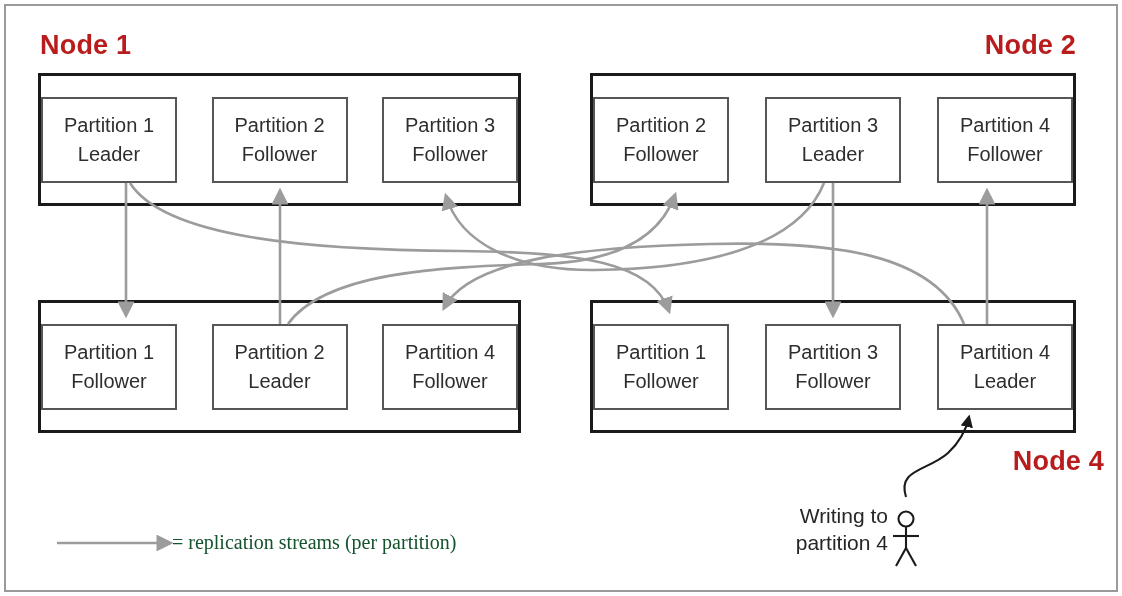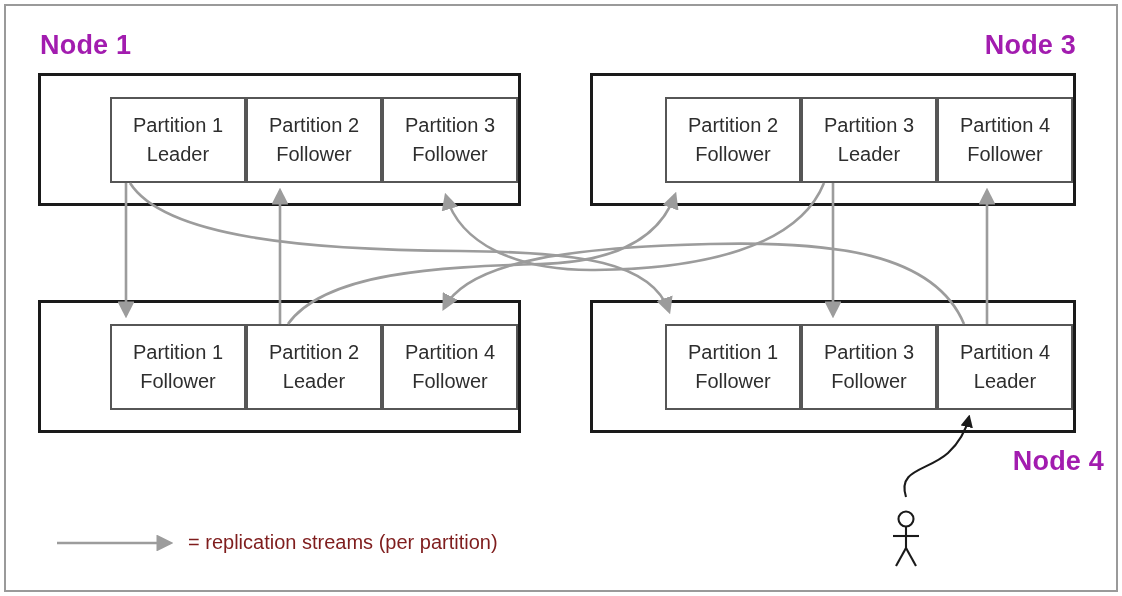--- a/index.html
+++ b/index.html
@@ -16,79 +16,80 @@
     border:2px solid #9a9a9a;
     pointer-events:none;
   }
   .node-box{
     position:absolute;
     border:3.5px solid var(--ink,#1b1b1b);
     background:#fff;
     box-sizing:border-box;
     display:flex;
     align-items:center;
-    justify-content:flex-end;
+    justify-content:space-between;
   }
   .pbox{
     width:136px;height:86px;
     border:2px solid #565656;
     background:#fff;
     box-sizing:border-box;
     display:flex;flex-direction:column;
     align-items:center;justify-content:center;
     text-align:center;
     color:#2e2e2e;
     font-size:20px;
     line-height:1.42;
   }
   .node-label{
     position:absolute;
     font-size:27px;
     font-weight:600;
-    color:#a21caf;
+    color:#b91c1c;
     letter-spacing:0.2px;
   }
   .align-right{text-align:right;}
   #arrow-layer{
     position:absolute;left:0;top:0;
     pointer-events:none;
   }
   .stream{
     fill:none;
     stroke:var(--arrow,#9c9c9c);
     stroke-width:2.6px;
   }
   .writer-stroke{
     fill:none;
     stroke:var(--ink,#1a1a1a);
     stroke-width:2.1px;
   }
   #legend-text{
     position:absolute;
-    left:188px;top:531px;
+    left:172px;top:531px;
     font-size:20px;
-    color:#7f1d1d;
+    color:#14532d;
+    font-family:Liberation Serif, serif;
   }
   #writer-label{
     position:absolute;
     left:688px;top:502px;width:200px;
     text-align:right;
     font-size:21px;
     line-height:1.3;
     color:#262626;
   }
 </style>
 </head>
 <body>
 
 <div id="stage">
   <div id="frame"></div>
 
   <div class="node-label" style="left:40px;top:30px;">Node 1</div>
-  <div class="node-label align-right" style="left:590px;top:30px;width:486px;">Node 3</div>
+  <div class="node-label align-right" style="left:590px;top:30px;width:486px;">Node 2</div>
   <div class="node-label align-right" style="left:618px;top:446px;width:486px;">Node 4</div>
 
   <div class="node-box" style="left:38px;top:73px;width:483px;height:133px;">
     <div class="pbox">
       <div>Partition 1</div>
       <div>Leader</div>
     </div>
     <div class="pbox">
       <div>Partition 2</div>
       <div>Follower</div>
@@ -172,13 +173,17 @@
       <circle cx="906" cy="519" r="7.5"></circle>
       <line x1="906" y1="527" x2="906" y2="549"></line>
       <line x1="893" y1="536" x2="919" y2="536"></line>
       <line x1="906" y1="548" x2="896" y2="566"></line>
       <line x1="906" y1="548" x2="916" y2="566"></line>
     </g>
   </svg>
 
   <div id="legend-text">= replication streams (per partition)</div>
 
+  <div id="writer-label">
+    <div>Writing to</div>
+    <div>partition 4</div>
+  </div>
 </div>
 
 </body></html>

